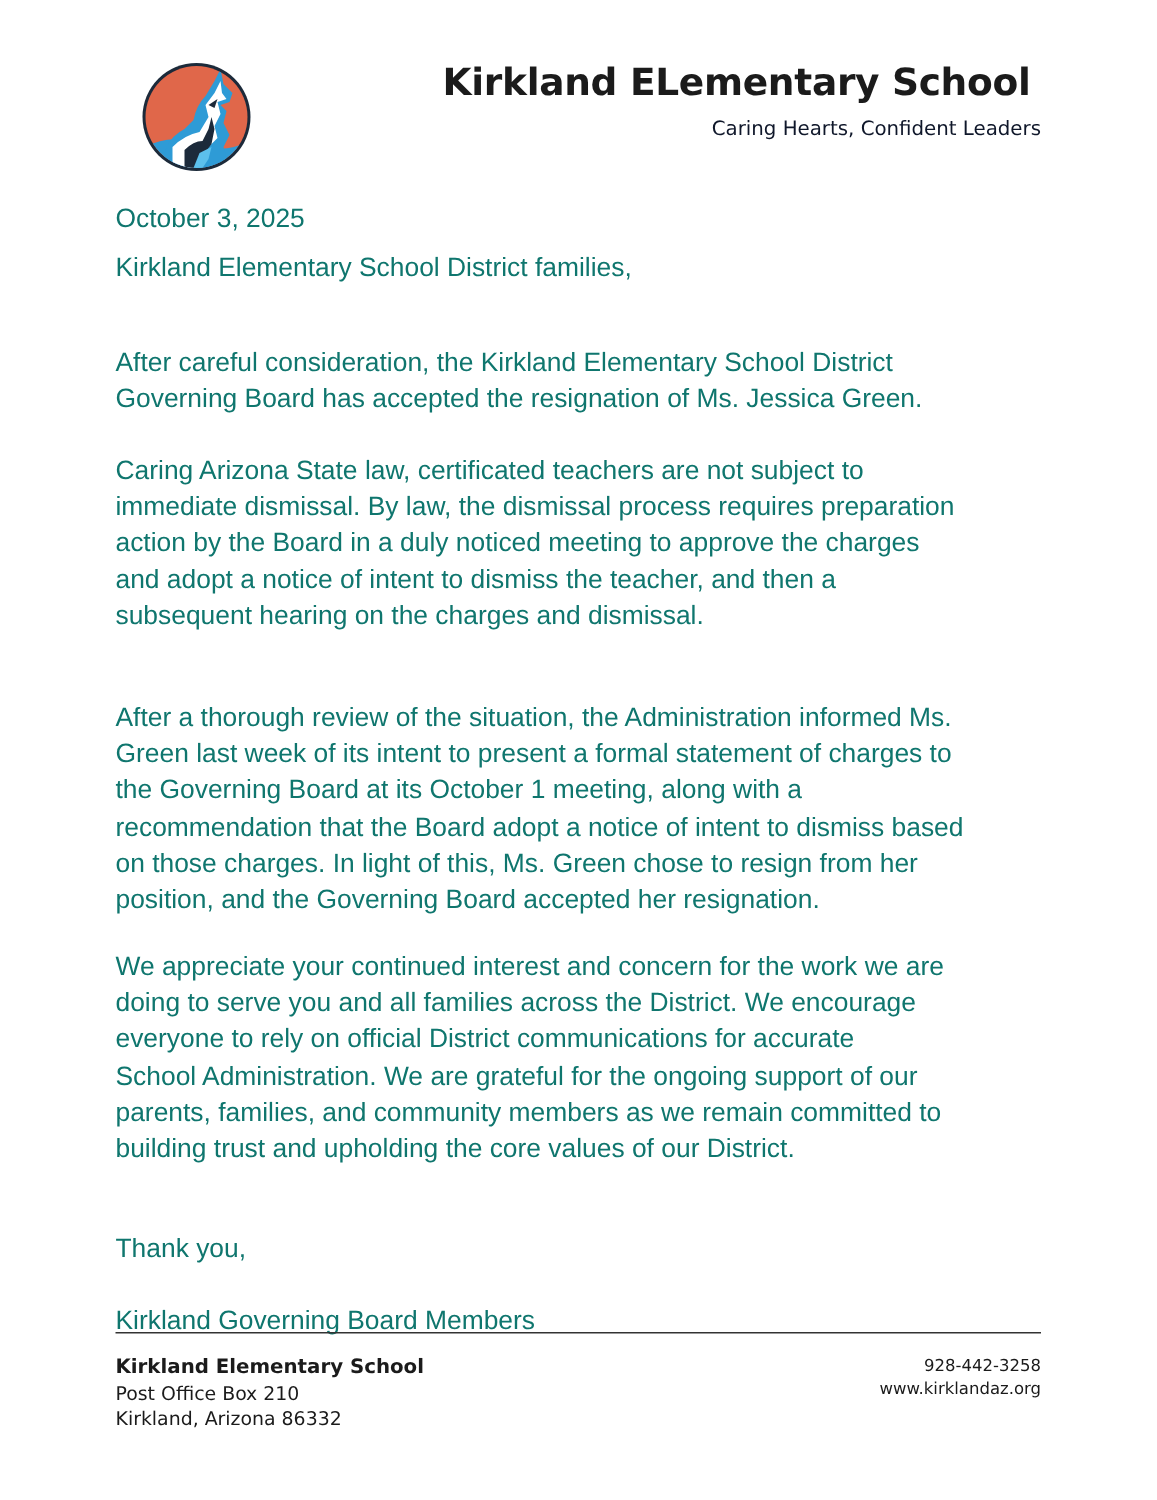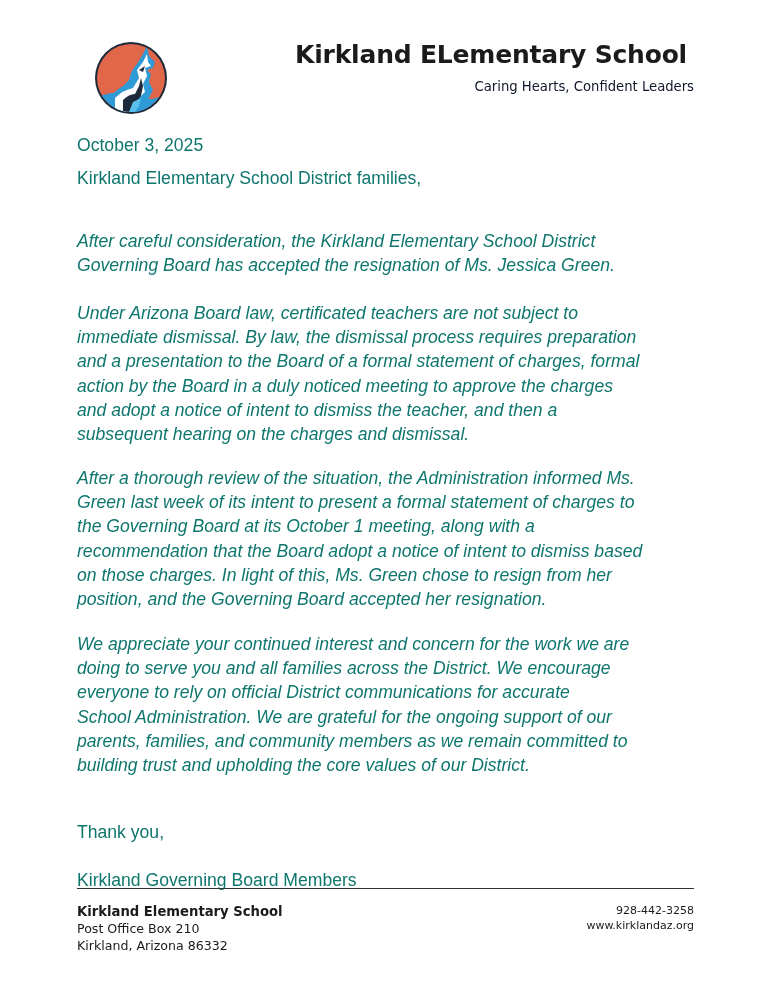--- a/index.html
+++ b/index.html
@@ -47,21 +47,20 @@
       left: 77px;
       width: 640px;
       font-size: 17.6px;
       line-height: 24.2px;
       color: #0f766e;
       margin: 0;
     }
     .body-text .line {
       display: block;
       white-space: nowrap;
-      font-style: italic;
     }
     #date { top: 133px; }
     #salutation { top: 166px; }
     #para1 { top: 229px; }
     #para2 { top: 301px; }
     #para3 { top: 466px; }
     #para4 { top: 632px; }
     #closing { top: 820px; }
     #signature { top: 868px; }
     .rule {
@@ -125,23 +124,22 @@
 
 <p class="body-text" id="date">October 3, 2025</p>
 <p class="body-text" id="salutation">Kirkland Elementary School District families,</p>
 
 <p class="body-text" id="para1">
   <span class="line">After careful consideration, the Kirkland Elementary School District</span>
   <span class="line">Governing Board has accepted the resignation of Ms. Jessica Green.</span>
 </p>
 
 <p class="body-text" id="para2">
-  <span class="line">Under Arizona Board law, certificated teachers are not subject to</span>
+  <span class="line">Caring Arizona State law, certificated teachers are not subject to</span>
   <span class="line">immediate dismissal. By law, the dismissal process requires preparation</span>
-  <span class="line">and a presentation to the Board of a formal statement of charges, formal</span>
   <span class="line">action by the Board in a duly noticed meeting to approve the charges</span>
   <span class="line">and adopt a notice of intent to dismiss the teacher, and then a</span>
   <span class="line">subsequent hearing on the charges and dismissal.</span>
 </p>
 
 <p class="body-text" id="para3">
   <span class="line">After a thorough review of the situation, the Administration informed Ms.</span>
   <span class="line">Green last week of its intent to present a formal statement of charges to</span>
   <span class="line">the Governing Board at its October 1 meeting, along with a</span>
   <span class="line">recommendation that the Board adopt a notice of intent to dismiss based</span>

